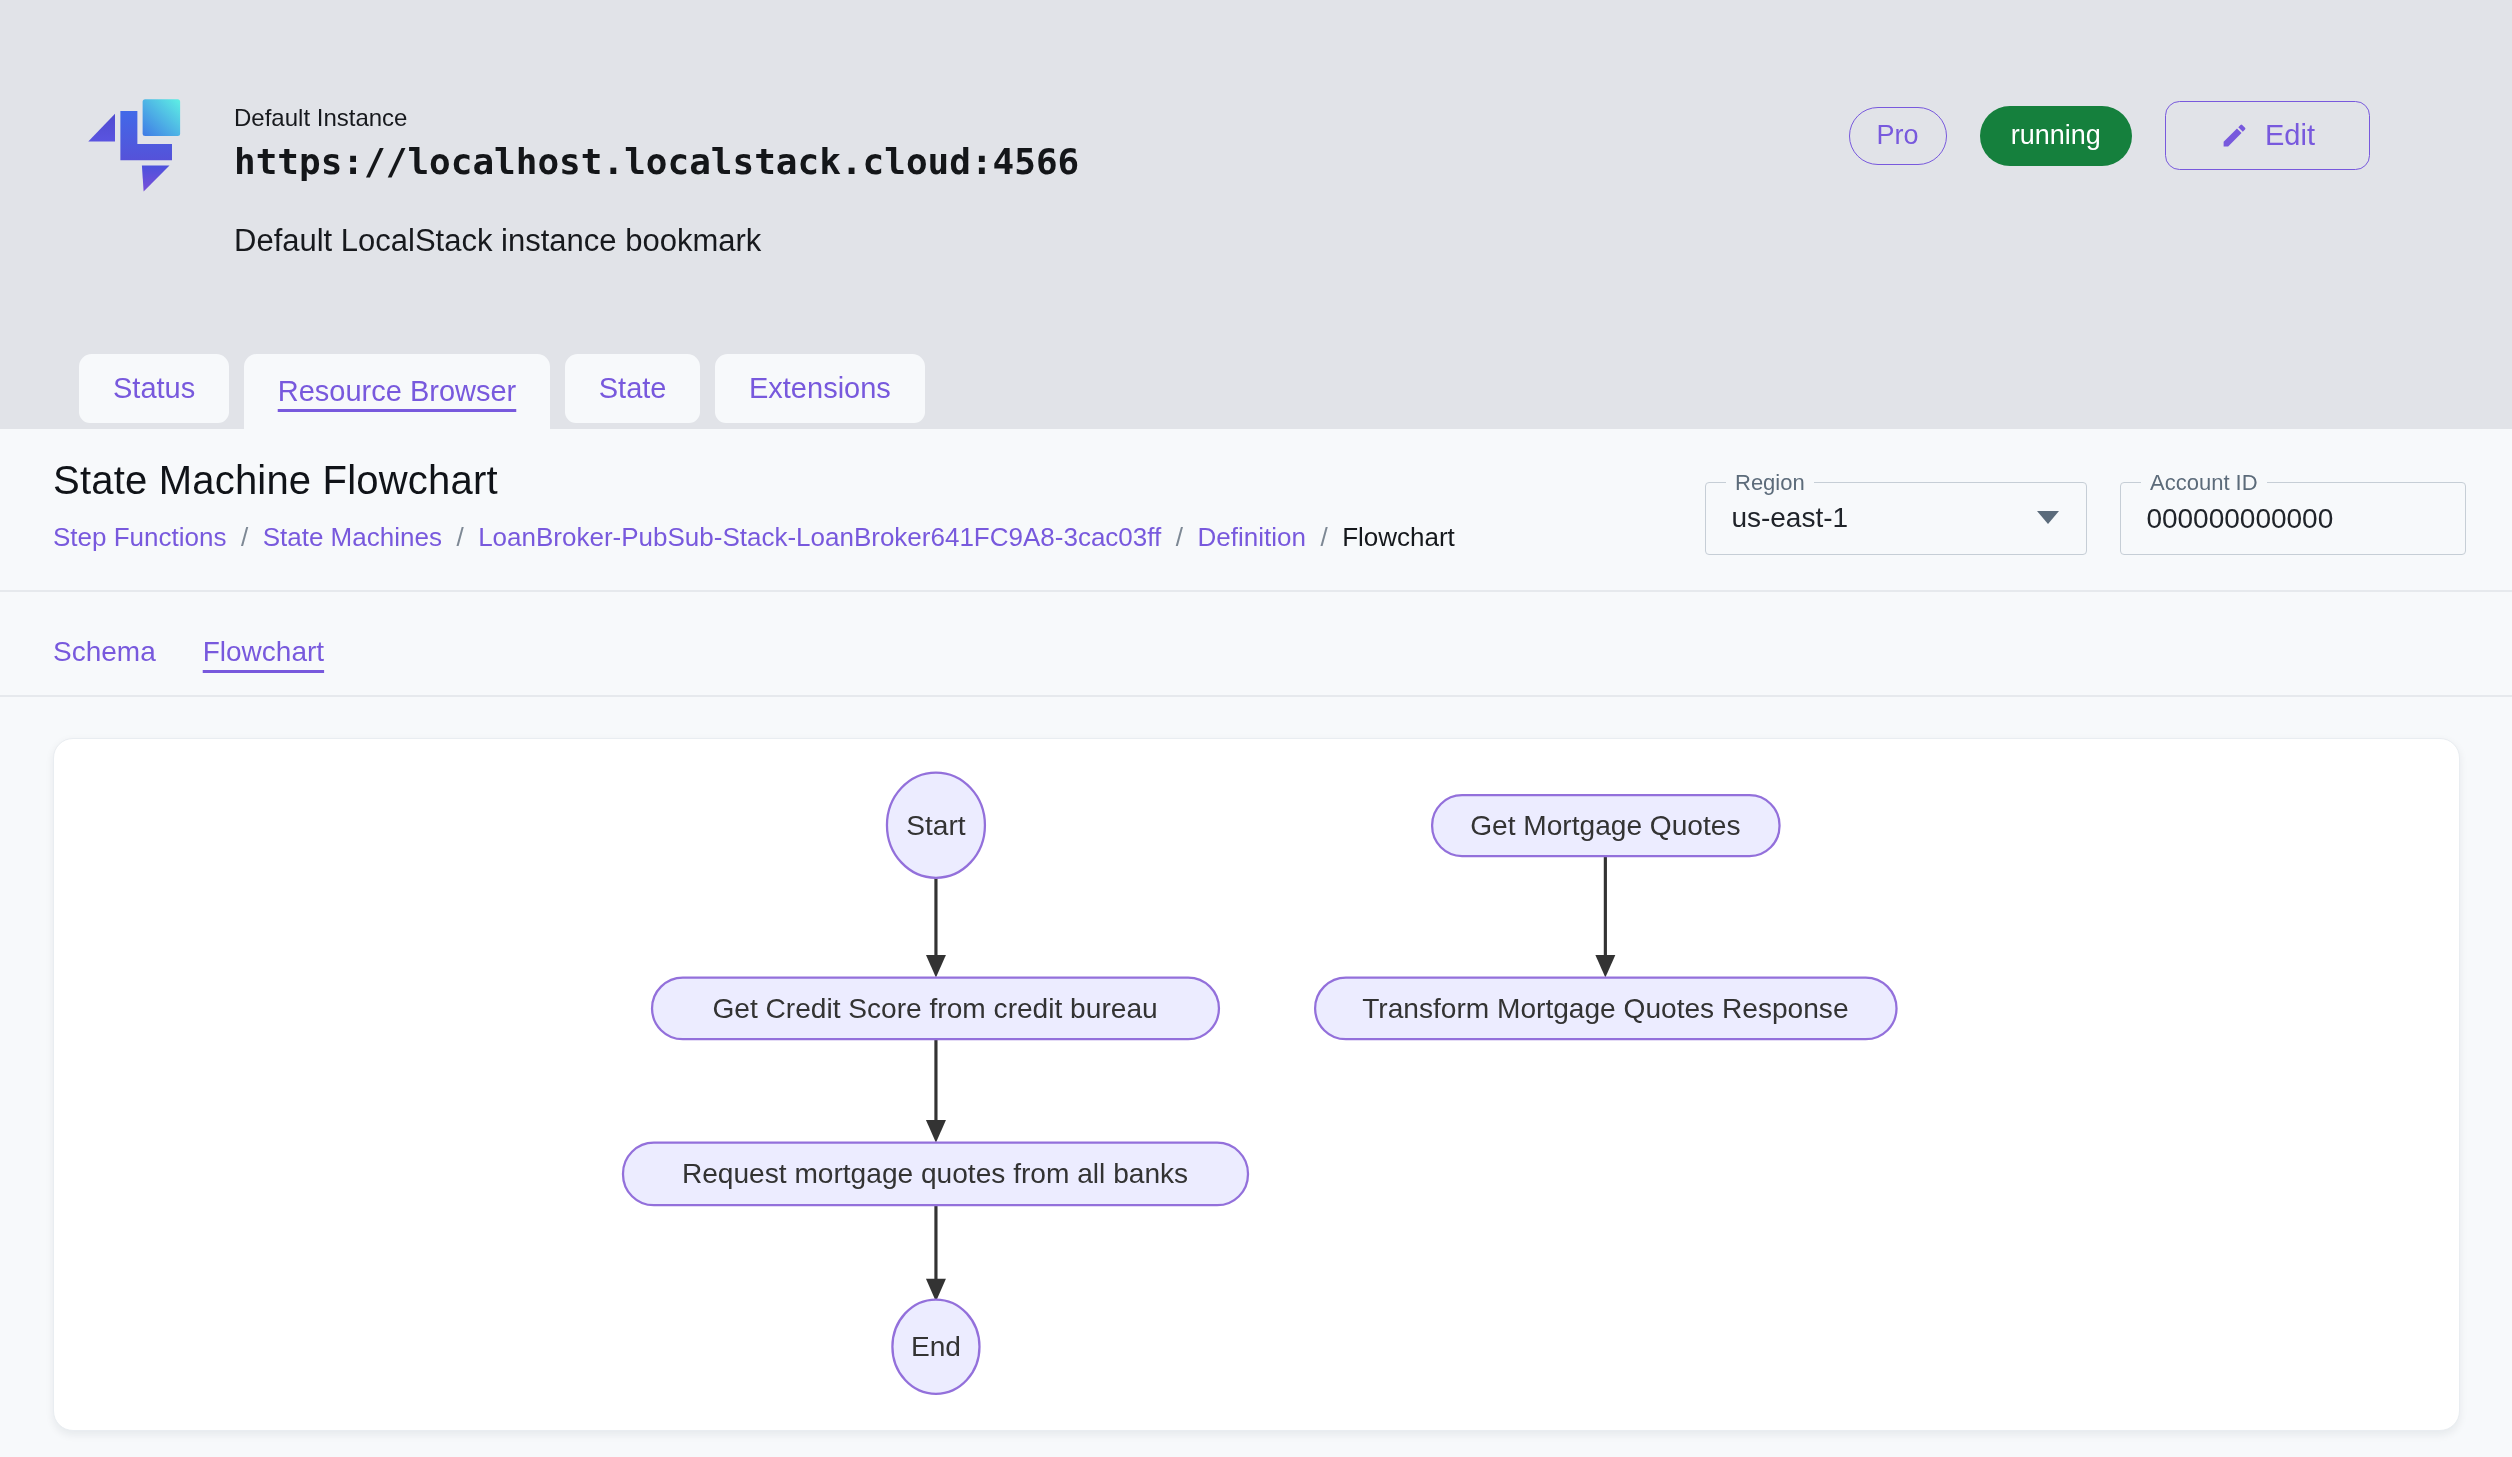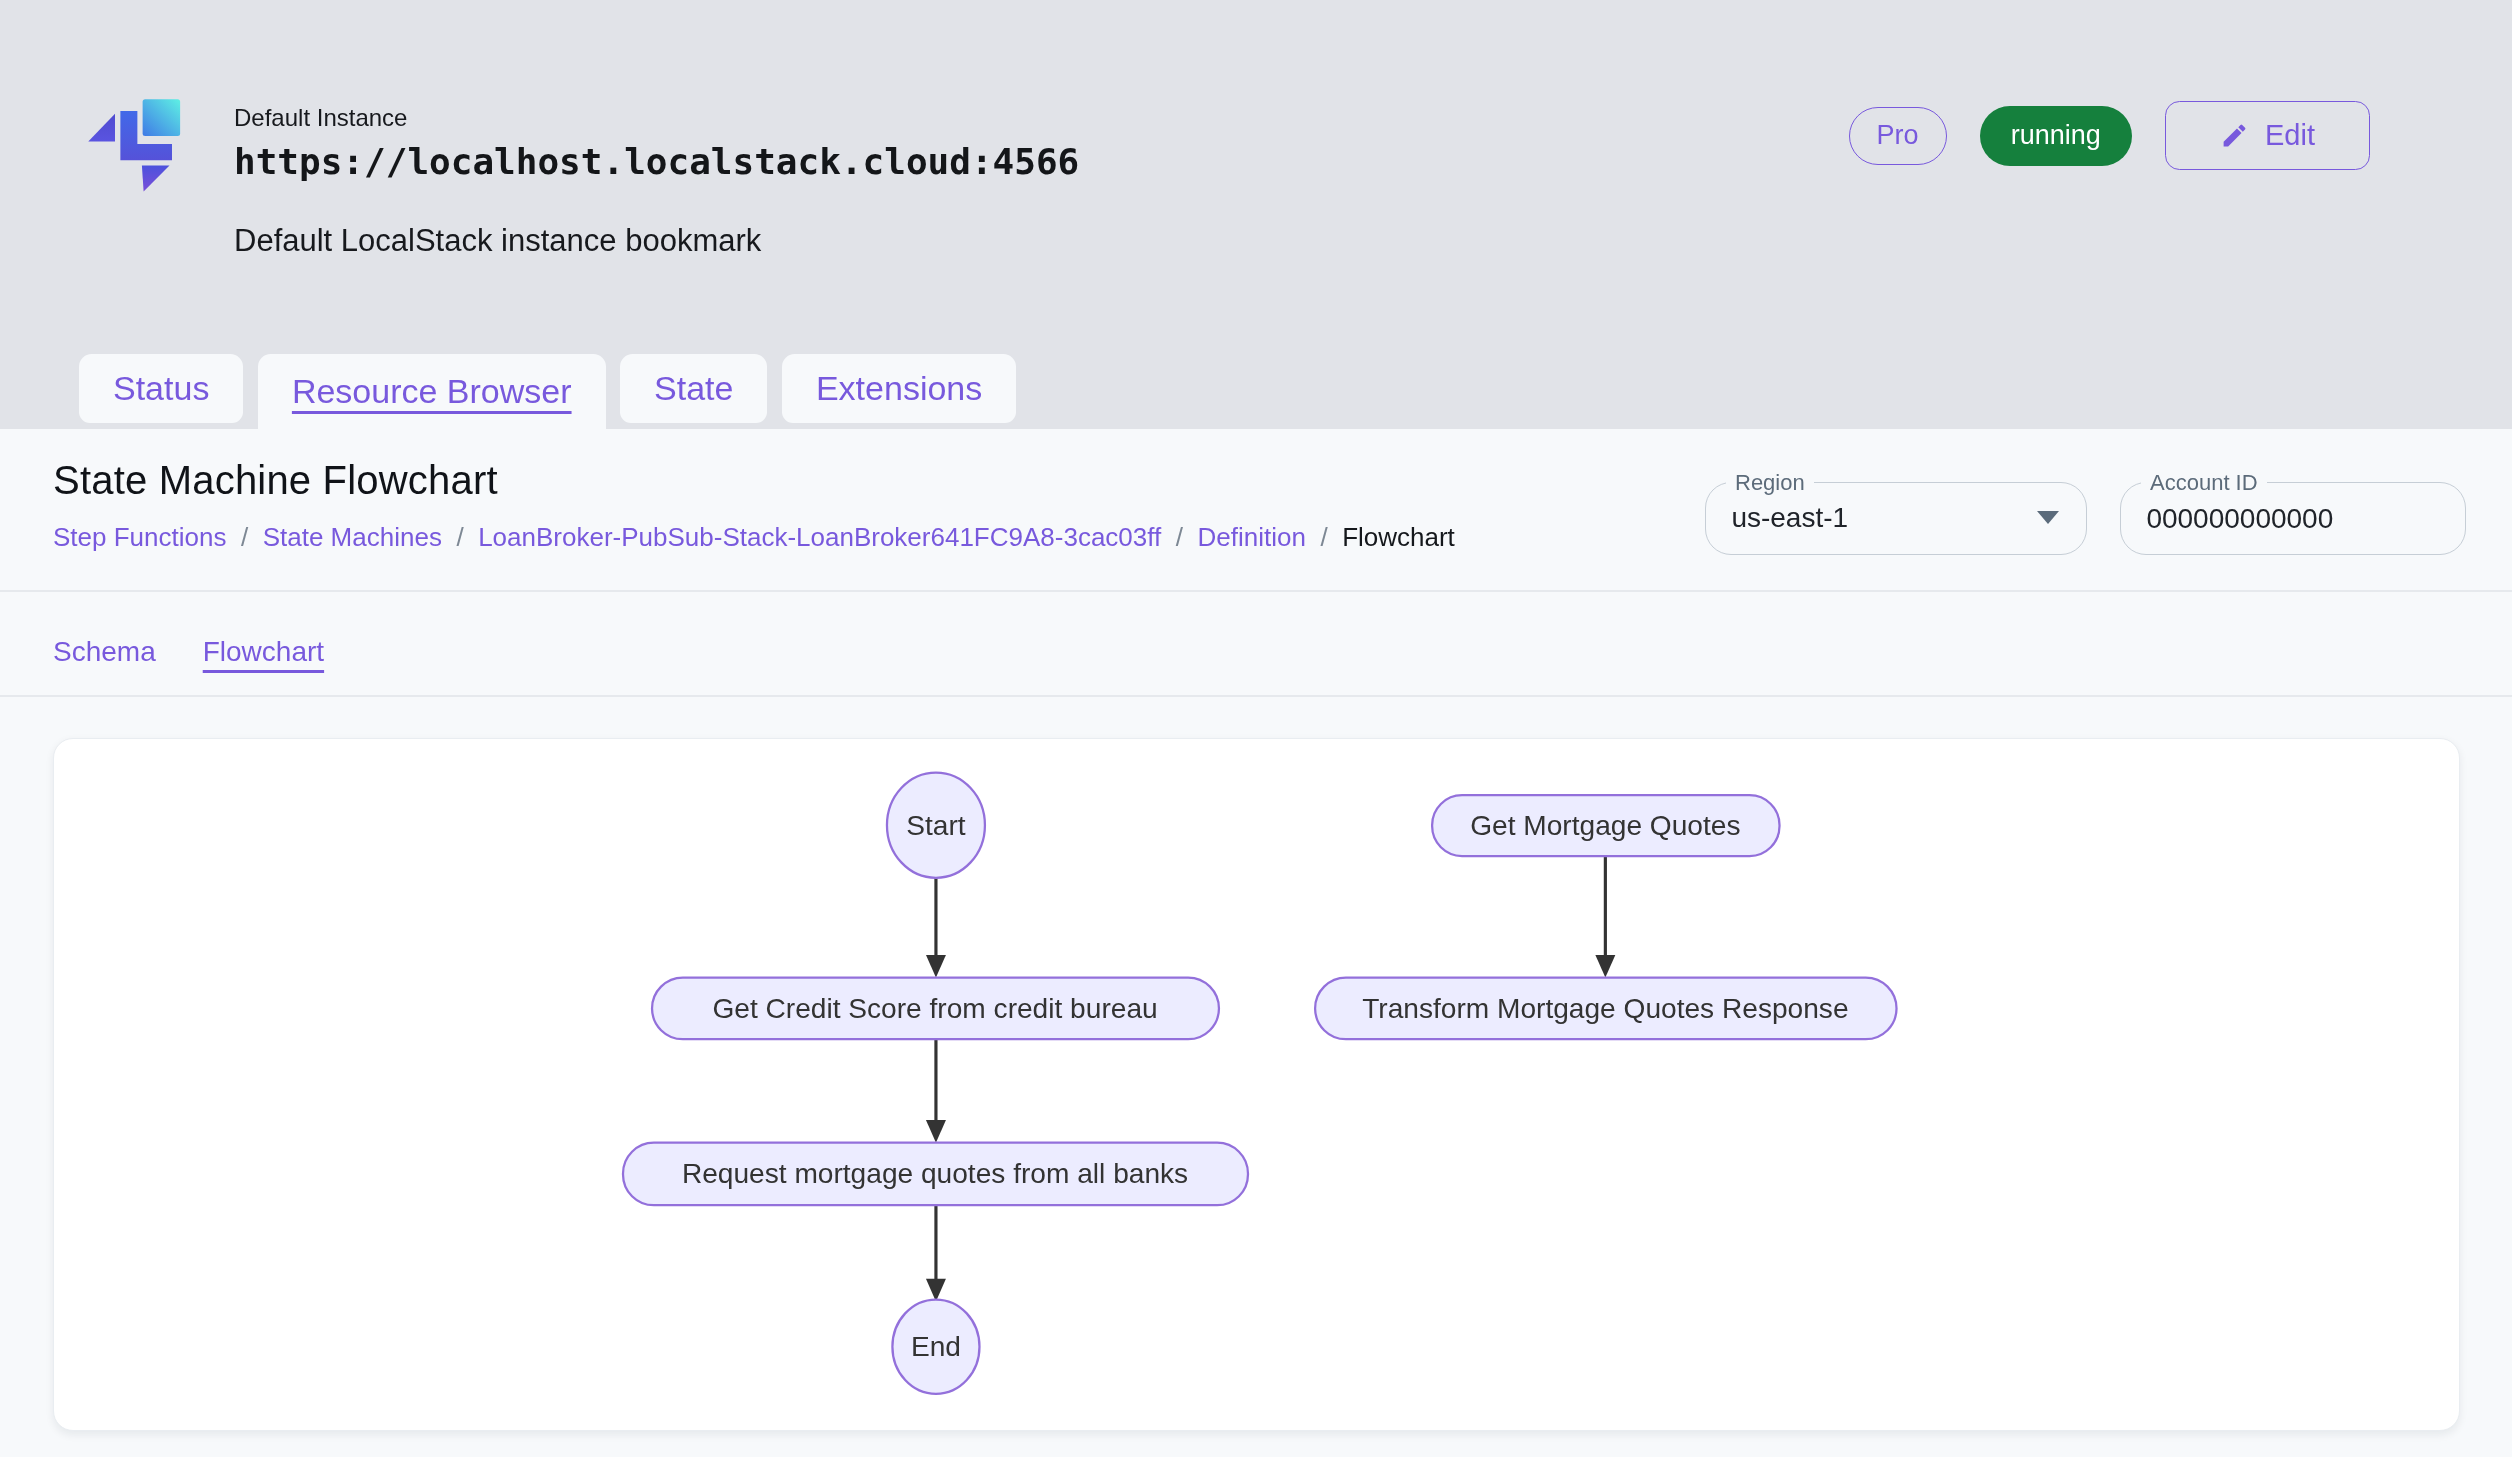--- a/index.html
+++ b/index.html
@@ -32,39 +32,39 @@
               height:69px; padding:0 54px; border:1.8px solid #7859dd;
               border-radius:14.5px; color:#7859dd; font-size:29px;
               background:transparent; cursor:pointer;
               font-family:"Liberation Sans",sans-serif; }
   .btn-edit svg { width:29px; height:29px; }
 
   
   .tabstrip { position:absolute; left:79px; top:354px; height:75px;
               display:flex; gap:14.5px; align-items:flex-start; }
   .tab { display:flex; align-items:center; justify-content:center;
-         background:#f7f9fb; color:#7859dd; font-size:34px;
+         background:#f7f9fb; color:#7859dd; font-size:29px;
          padding:0 34px; height:69px; border-radius:12.7px 12.7px 11px 11px;
          cursor:pointer; white-space:nowrap; }
   .tab.active { height:75px; border-radius:12.7px 12.7px 0 0; }
   .tab.active span { text-decoration:underline; text-decoration-thickness:2.7px; text-underline-offset:8.2px; }
 
   
   .panel { position:absolute; left:0; top:429px; right:0; bottom:0; background:#f7f9fb; }
 
   .page-title { position:absolute; left:53px; top:29px; font-size:40px;
                 font-weight:500; color:#101318; letter-spacing:0.2px; }
   .breadcrumb { position:absolute; left:53px; top:93px; display:flex;
                 align-items:flex-start; gap:14.5px; font-size:26px; white-space:nowrap; }
   .breadcrumb a { color:#7859dd; text-decoration:none; cursor:pointer; }
   .breadcrumb .sep { color:#7d8894; }
   .breadcrumb .current { color:#15181c; }
 
   .field { position:absolute; top:53px; height:73px; border:1.8px solid #c6ced6;
-           border-radius:26px; }
+           border-radius:4px; }
   .field-label { position:absolute; top:-14.5px; left:20px; padding:0 9px;
                  font-size:22px; color:#5c6b7a; background:#f7f9fb; line-height:27px; }
   .field-region { left:1705px; width:382px; cursor:pointer; }
   .field-region .value { position:absolute; left:25.4px; top:0; height:69px;
                          display:flex; align-items:center; font-size:28px; color:#20242a; }
   .dd-arrow { position:absolute; right:27px; top:28px; width:0; height:0;
               border-left:11.8px solid transparent; border-right:11.8px solid transparent;
               border-top:13.6px solid #5b6b7b; }
   .field-account { left:2120px; width:346px; }
   .field-account input { position:absolute; inset:0; border:none; background:transparent;

